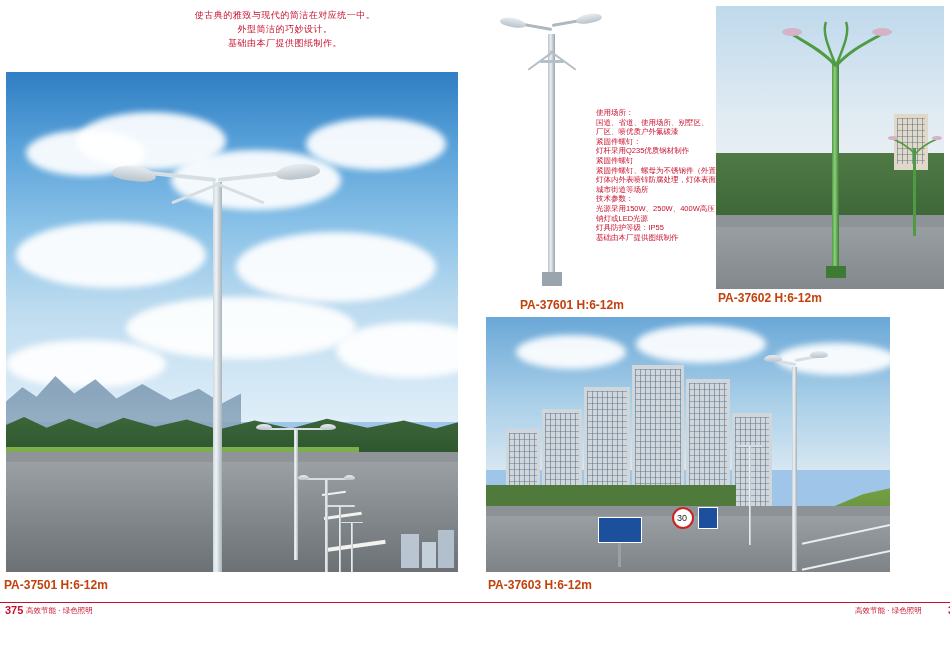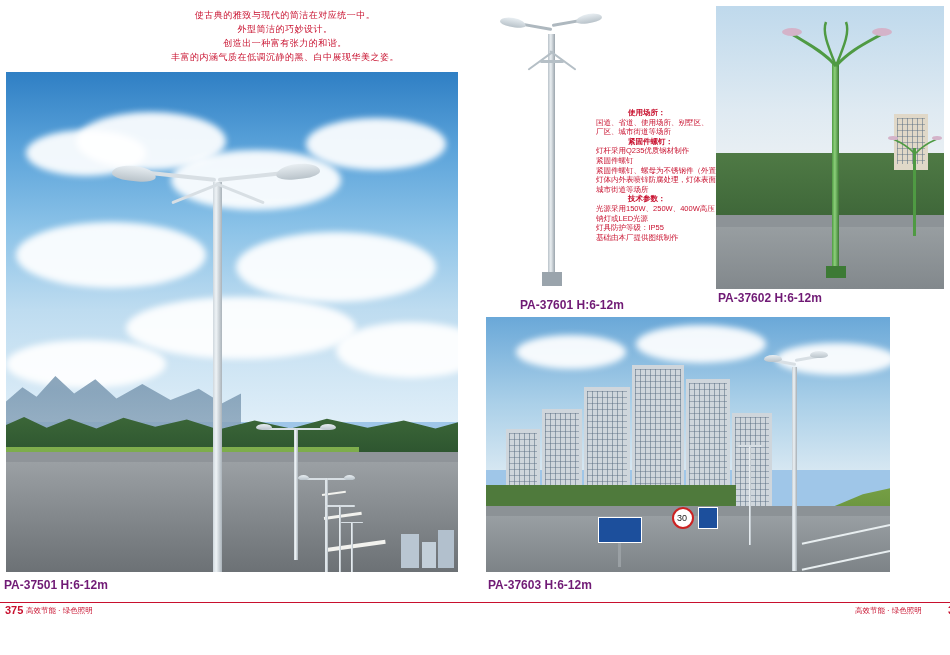--- a/index.html
+++ b/index.html
@@ -134,27 +134,27 @@
 
   
   .specs {
     position: absolute;
     left: 596px; top: 108px;
     width: 112px;
     color: #c8102e;
     font-size: 7.5px;
     line-height: 9.6px;
   }
-  .specs .heading { font-weight: bold; margin-left: 32px; }
+  .specs .heading { font-weight: normal; }
   .specs div { white-space: nowrap; }
 
   
   .caption {
     position: absolute;
-    color: #701a75;
+    color: #c2410c;
     font-size: 12px;
     font-weight: bold;
     white-space: nowrap;
   }
   #cap-37501 { left: 4px; top: 578px; }
   #cap-37601 { left: 520px; top: 298px; }
   #cap-37602 { left: 718px; top: 291px; }
   #cap-37603 { left: 488px; top: 578px; }
 
   
@@ -207,22 +207,21 @@
   }
 </style>
 </head>
 <body>
 
 <div class="page">
 
   <div class="poem">
     <div>使古典的雅致与现代的简洁在对应统一中。</div>
     <div>外型简洁的巧妙设计。</div>
-    <div>创造出一种富有张力的和谐。</div>
-    <div>丰富的内涵气质在低调沉静的黑、白中展现华美之姿。</div>
+    <div>基础由本厂提供图纸制作。</div>
   </div>
 
   <div class="photo" id="photo-37501">
     <div class="sky"></div>
 
     <div class="cloud" style="left:20px;  top:58px;  width:120px; height:46px;"></div>
     <div class="cloud" style="left:70px;  top:40px;  width:150px; height:58px;"></div>
     <div class="cloud" style="left:165px; top:78px;  width:170px; height:60px;"></div>
     <div class="cloud" style="left:300px; top:46px;  width:140px; height:52px;"></div>
     <div class="cloud" style="left:10px;  top:150px; width:190px; height:66px;"></div>
@@ -298,21 +297,21 @@
       <div class="pole-arm" style="left:22px; top:40px; width:32px; height:2px; background:#b5bfc6; transform: rotate(-36deg); transform-origin:right center;"></div>
       <div class="pole-arm" style="left:50px; top:40px; width:32px; height:2px; background:#b5bfc6; transform: rotate(36deg); transform-origin:left center;"></div>
       <div class="pole-arm" style="left:40px; top:50px; width:24px; height:3px; background:#b5bfc6;"></div>
       <div class="pole-mast" style="left:42px; top:262px; width:20px; height:14px; background:#9aa4ac;"></div>
     </div>
   </div>
 
   <div class="specs">
     <div class="heading">使用场所：</div>
     <div>国道、省道、使用场所、别墅区、</div>
-    <div>厂区、城市街道等场所</div>
+    <div>厂区、喷优质户外氟碳漆</div>
     <div class="heading">紧固件螺钉：</div>
     <div>灯杆采用Q235优质钢材制作</div>
     <div>紧固件螺钉</div>
     <div>紧固件螺钉、螺母为不锈钢件（外置）</div>
     <div>灯体内外表喷锌防腐处理，灯体表面</div>
     <div>城市街道等场所</div>
     <div class="heading">技术参数：</div>
     <div>光源采用150W、250W、400W高压</div>
     <div>钠灯或LED光源</div>
     <div>灯具防护等级：IP55</div>

